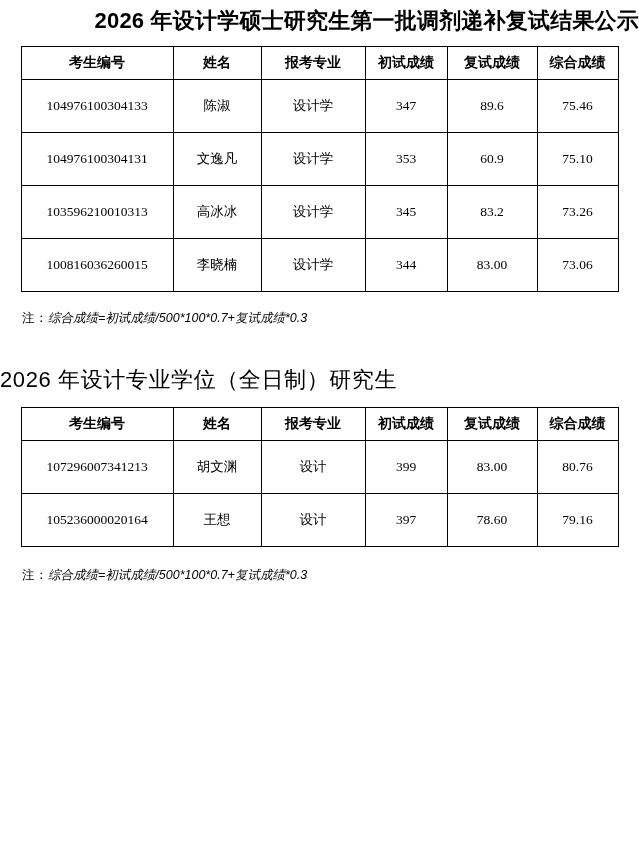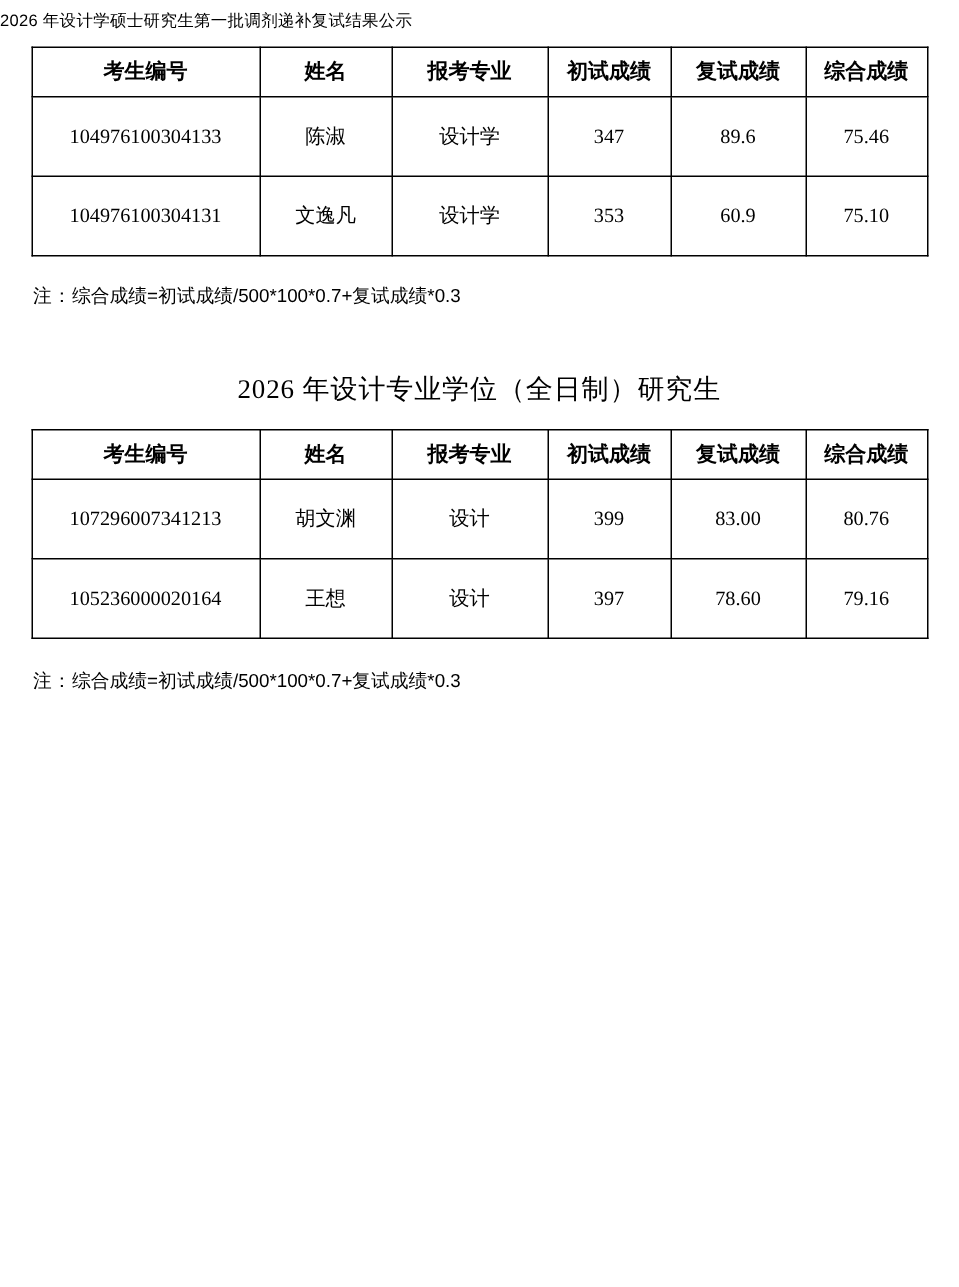--- a/index.html
+++ b/index.html
@@ -14,35 +14,33 @@
     color: #000000;
     overflow: hidden;
   }
   .page {
     width: 639px;
     height: 858px;
     position: relative;
     box-sizing: border-box;
   }
   .section-title {
-    text-align: left;
-    font-weight: normal;
-    font-size: 11px;
+    text-align: right;
+    font-weight: bold;
+    font-size: 22px;
     letter-spacing: 0.2px;
   }
   .title-1 {
     margin-top: 6px;
     margin-bottom: 10px;
   }
   .title-2-line {
-    text-align: center;
-    font-size: 18px;
+    font-size: 22px;
     letter-spacing: 0.6px;
     line-height: 30px;
-    font-family: Liberation Serif, serif;
   }
   .block-2-title {
     margin-top: 38px;
     margin-bottom: 12px;
   }
   table.grid {
     border-collapse: collapse;
     margin: 0 auto;
     width: 597px;
     table-layout: fixed;
@@ -74,20 +72,21 @@
   }
   .note {
     margin: 18px 0 0 22px;
     font-size: 12.5px;
   }
   .note .note-label {
     letter-spacing: 0.5px;
   }
   .note .formula {
     font-family: "Liberation Sans", sans-serif;
+    font-style: italic;
   }
   .table2-wrap { margin-top: 2px; }
   .note2 { margin-top: 20px; }
   .cn { font-family: "Liberation Sans", sans-serif; }
 </style>
 </head>
 <body>
 
 <div class="page">
 
@@ -121,20 +120,36 @@
         <td class="num">89.6</td>
         <td class="num">75.46</td>
       </tr>
       <tr>
         <td class="num">104976100304131</td>
         <td class="cn">文逸凡</td>
         <td class="cn">设计学</td>
         <td class="num">353</td>
         <td class="num">60.9</td>
         <td class="num">75.10</td>
+      </tr>
+      <tr>
+        <td class="num">103596210010313</td>
+        <td class="cn">高冰冰</td>
+        <td class="cn">设计学</td>
+        <td class="num">345</td>
+        <td class="num">83.2</td>
+        <td class="num">73.26</td>
+      </tr>
+      <tr>
+        <td class="num">100816036260015</td>
+        <td class="cn">李晓楠</td>
+        <td class="cn">设计学</td>
+        <td class="num">344</td>
+        <td class="num">83.00</td>
+        <td class="num">73.06</td>
       </tr>
     </tbody>
   </table>
 
   <div class="note">
     <span class="note-label">注：</span><span class="formula">综合成绩=初试成绩/500*100*0.7+复试成绩*0.3</span>
   </div>
 
   <div class="block-2-title">
     <div class="title-2-line">2026 年设计专业学位（全日制）研究生</div>

